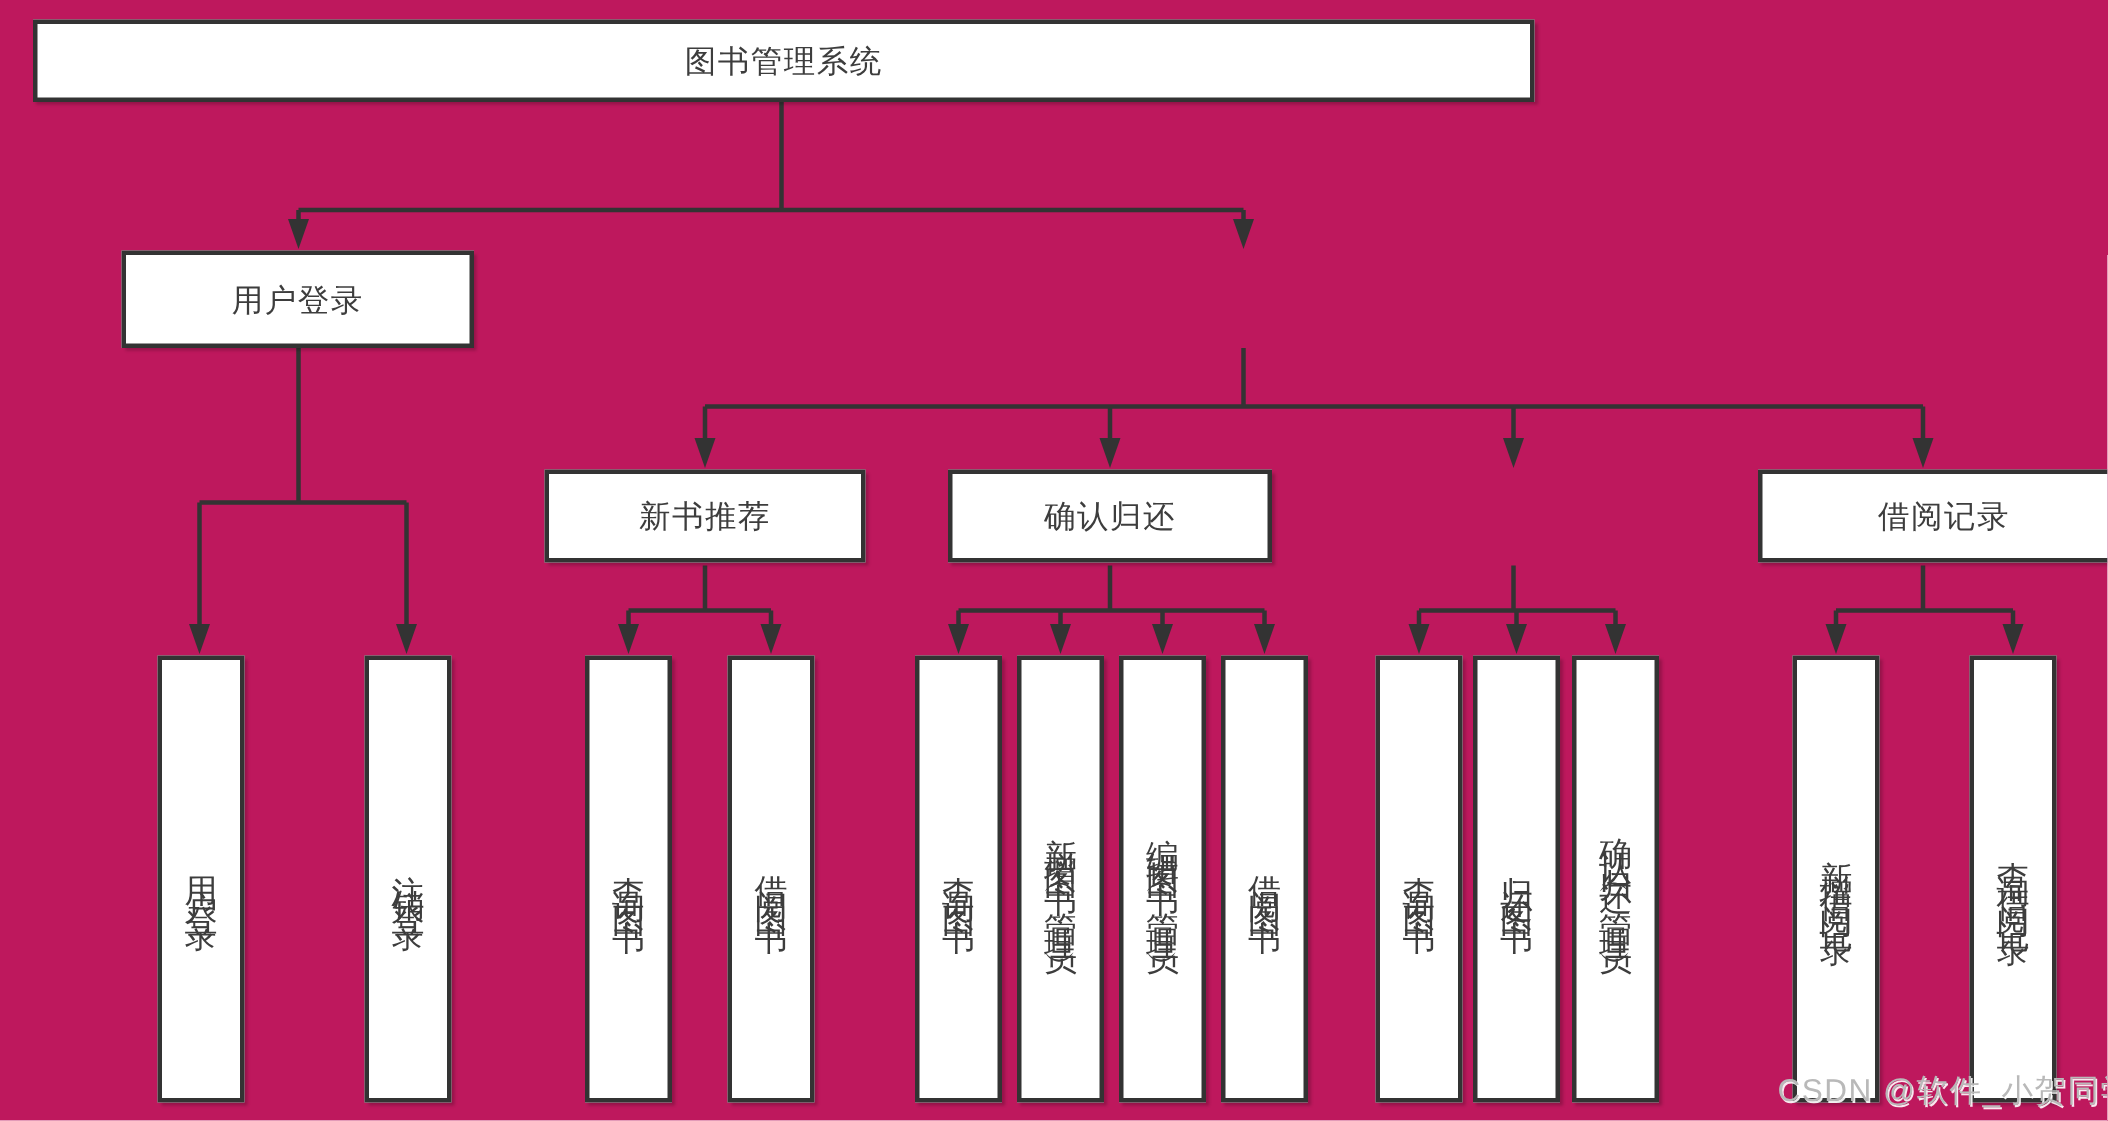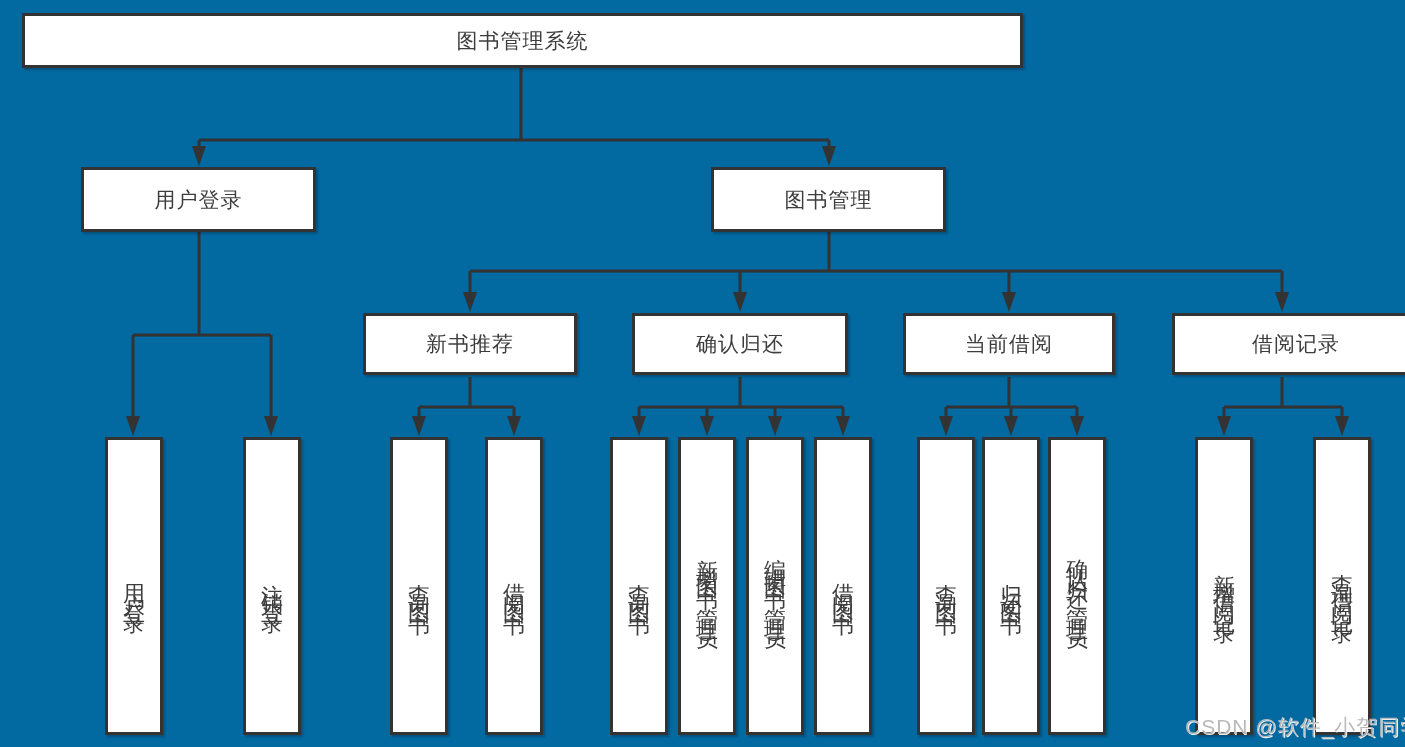--- a/index.html
+++ b/index.html
@@ -5,21 +5,21 @@
   html, body {
     margin: 0;
     padding: 0;
     background: #ffffff;
     font-family: "Liberation Sans", sans-serif;
   }
   .canvas {
     position: relative;
     width: 1405px;
     height: 747px;
-    background: #0369a1;
+    background: #be185d;
     overflow: hidden;
   }
   .connector-layer {
     position: absolute;
     left: 0;
     top: 0;
     width: 1405px;
     height: 747px;
     pointer-events: none;
   }
@@ -101,25 +101,23 @@
       <polygon points="1004,416 1018,416 1011,436"></polygon>
       <polygon points="1070,416 1084,416 1077,436"></polygon>
       <polygon points="1217,416 1231,416 1224,436"></polygon>
       <polygon points="1335,416 1349,416 1342,436"></polygon>
     </g>
   </svg>
 
   <div class="box" style="left:22px; top:13px; width:1001px; height:55px;">图书管理系统</div>
 
   <div class="box" style="left:81px; top:167px; width:235px; height:65px;">用户登录</div>
-  <div class="box" style="left:711px; top:167px; width:235px; height:65px;">图书管理</div>
 
   <div class="box" style="left:363px; top:313px; width:214px; height:62px;">新书推荐</div>
   <div class="box" style="left:632px; top:313px; width:216px; height:62px;">确认归还</div>
-  <div class="box" style="left:903px; top:313px; width:212px; height:62px;">当前借阅</div>
   <div class="box" style="left:1172px; top:313px; width:248px; height:62px;">借阅记录</div>
 
   <div class="box vertical" style="left:105px; top:437px; width:58px; height:298px;">用户登录</div>
   <div class="box vertical" style="left:243px; top:437px; width:58px; height:298px;">注销登录</div>
 
   <div class="box vertical" style="left:390px; top:437px; width:58px; height:298px;">查询图书</div>
   <div class="box vertical" style="left:485px; top:437px; width:58px; height:298px;">借阅图书</div>
 
   <div class="box vertical" style="left:610px; top:437px; width:58px; height:298px;">查询图书</div>
   <div class="box vertical" style="left:678px; top:437px; width:58px; height:298px;">新增图书（管理员）</div>

